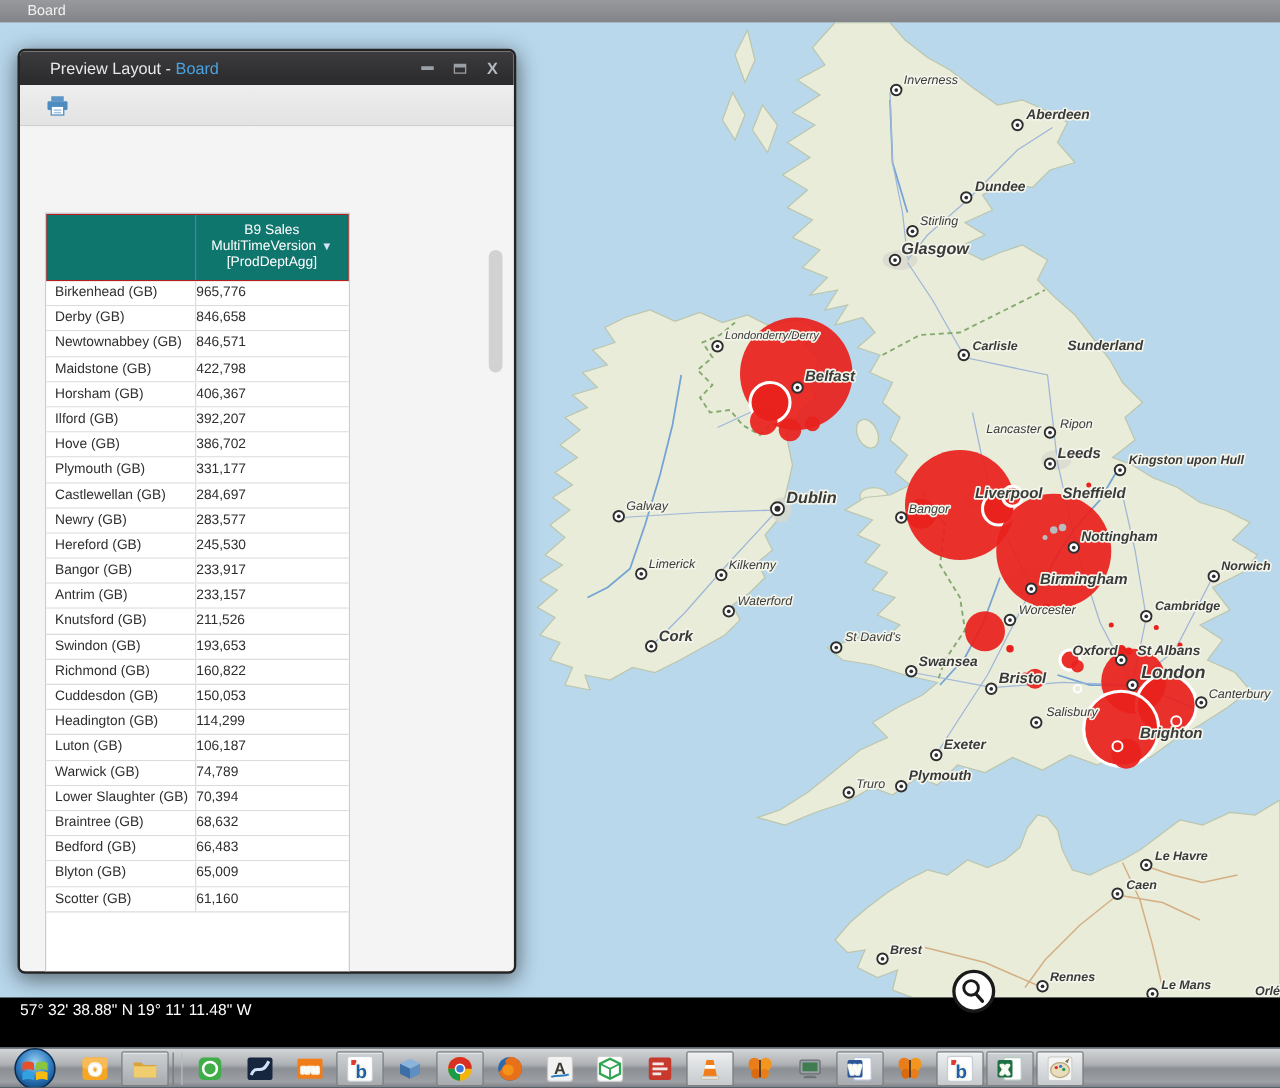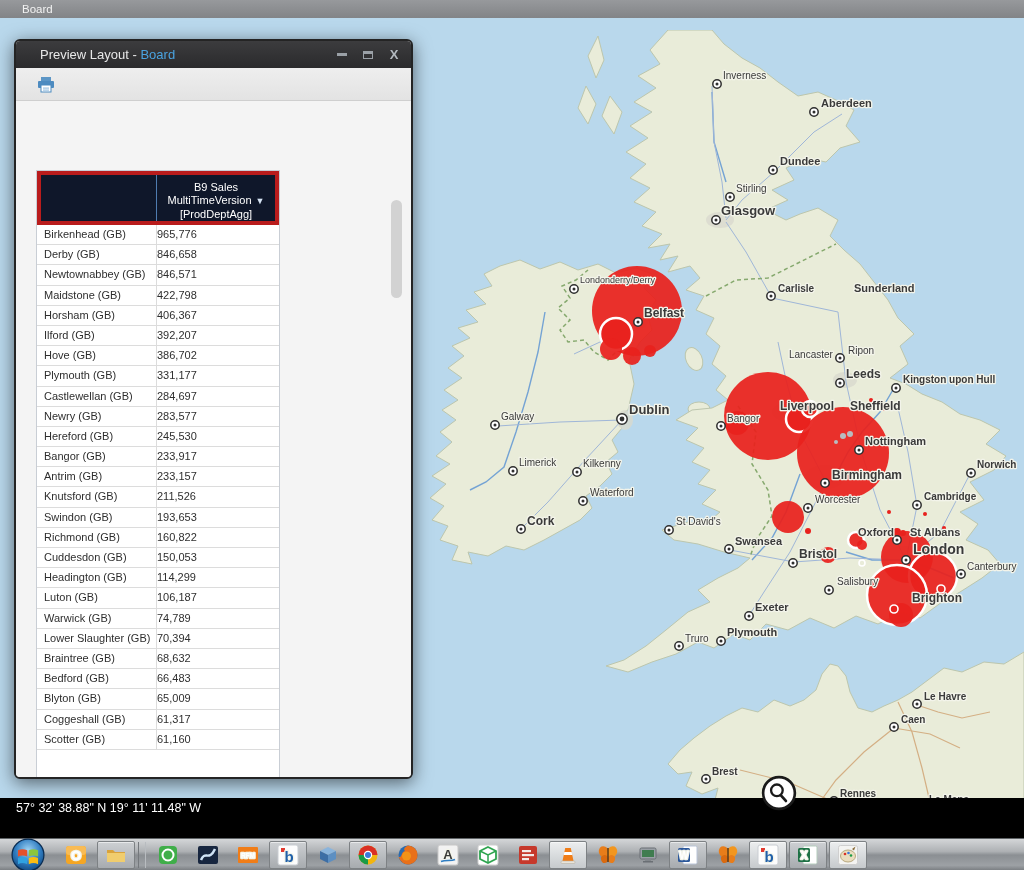--- a/index.html
+++ b/index.html
@@ -6,21 +6,21 @@
   *{box-sizing:border-box;}
   .screen{position:relative;width:1024px;height:870px;overflow:hidden;
     font-family:"Liberation Sans",sans-serif;background:#b9d8ec;}
 
   
   .app-titlebar{position:absolute;left:0;top:0;width:1024px;height:18px;
     background:linear-gradient(#97999c,#828487);color:#f2f2f2;font-size:11.5px;
     line-height:18px;padding-left:22px;}
 
   
-  .map-wrap{position:absolute;left:0;top:30px;width:1024px;height:780px;}
+  .map-wrap{position:absolute;left:0;top:18px;width:1024px;height:780px;font-style:italic;}
   svg text{font-family:"Liberation Sans",sans-serif;paint-order:stroke;
     stroke:#f3f4ea;stroke-width:2.6px;stroke-linejoin:round;}
 
   
   .magnifier{position:absolute;left:761px;top:775px;width:36px;height:36px;z-index:7;}
 
   
   .dialog{position:absolute;left:14px;top:39px;width:399px;height:740px;
     border:2px solid #242424;border-radius:6px;background:#f4f4f4;z-index:5;
     box-shadow:0 4px 18px rgba(0,0,0,.55);overflow:hidden;}
@@ -34,21 +34,21 @@
   .glyph-max{width:10px;height:8px;border:1px solid #9aa0a6;border-top:3px solid #9aa0a6;}
   .glyph-close{color:#b4bac0;font-weight:bold;font-size:13px;line-height:14px;}
   .dlg-toolbar{position:absolute;left:0;top:27px;right:0;height:33px;
     background:linear-gradient(#eeeeee,#e3e3e3);border-bottom:1px solid #cfcfcf;}
   .print-btn{position:absolute;left:20px;top:7px;width:20px;height:20px;}
   .dlg-body{position:absolute;left:0;top:60px;right:0;bottom:0;background:#f4f4f4;}
 
   
   .tablewrap{position:absolute;left:20px;top:69px;width:244px;height:657px;
     overflow:hidden;border:1px solid #c9ced5;background:#fff;}
-  .tbl-head{display:flex;height:54px;background:#0f172a;border:4px solid #b91c1c;}
+  .tbl-head{display:flex;height:54px;background:#0f766e;border:1px solid #b91c1c;}
   .hc1{width:119px;border-right:1px solid #4f7cb0;}
   .hc2{width:121px;color:#fff;font-size:11px;line-height:13px;text-align:center;
     padding-top:6px;}
   .hdr-arrow{color:#d6e4f4;font-size:9px;margin-left:4px;}
   .trow{display:flex;height:20.2px;background:#fff;border-bottom:1px solid #dcdcdc;}
   .tcell{font-size:11px;line-height:19px;color:#2e2e2e;white-space:nowrap;overflow:hidden;}
   .tcell.city{width:120px;padding-left:7px;border-right:1px solid #dcdcdc;}
   .tcell.val{width:121px;padding-right:7px;text-align:left;}
 
   
@@ -551,24 +551,20 @@
             <div class="trow">
               <div class="tcell city">Bedford (GB)</div>
               <div class="tcell val">66,483</div>
             </div>
 
             <div class="trow">
               <div class="tcell city">Blyton (GB)</div>
               <div class="tcell val">65,009</div>
             </div>
 
-            <div class="trow">
-              <div class="tcell city">Coggeshall (GB)</div>
-              <div class="tcell val">61,317</div>
-            </div>
 
             <div class="trow">
               <div class="tcell city">Scotter (GB)</div>
               <div class="tcell val">61,160</div>
             </div>
 
           </div>
       </div>
       <div class="dlg-scroll"></div>
     </div>

